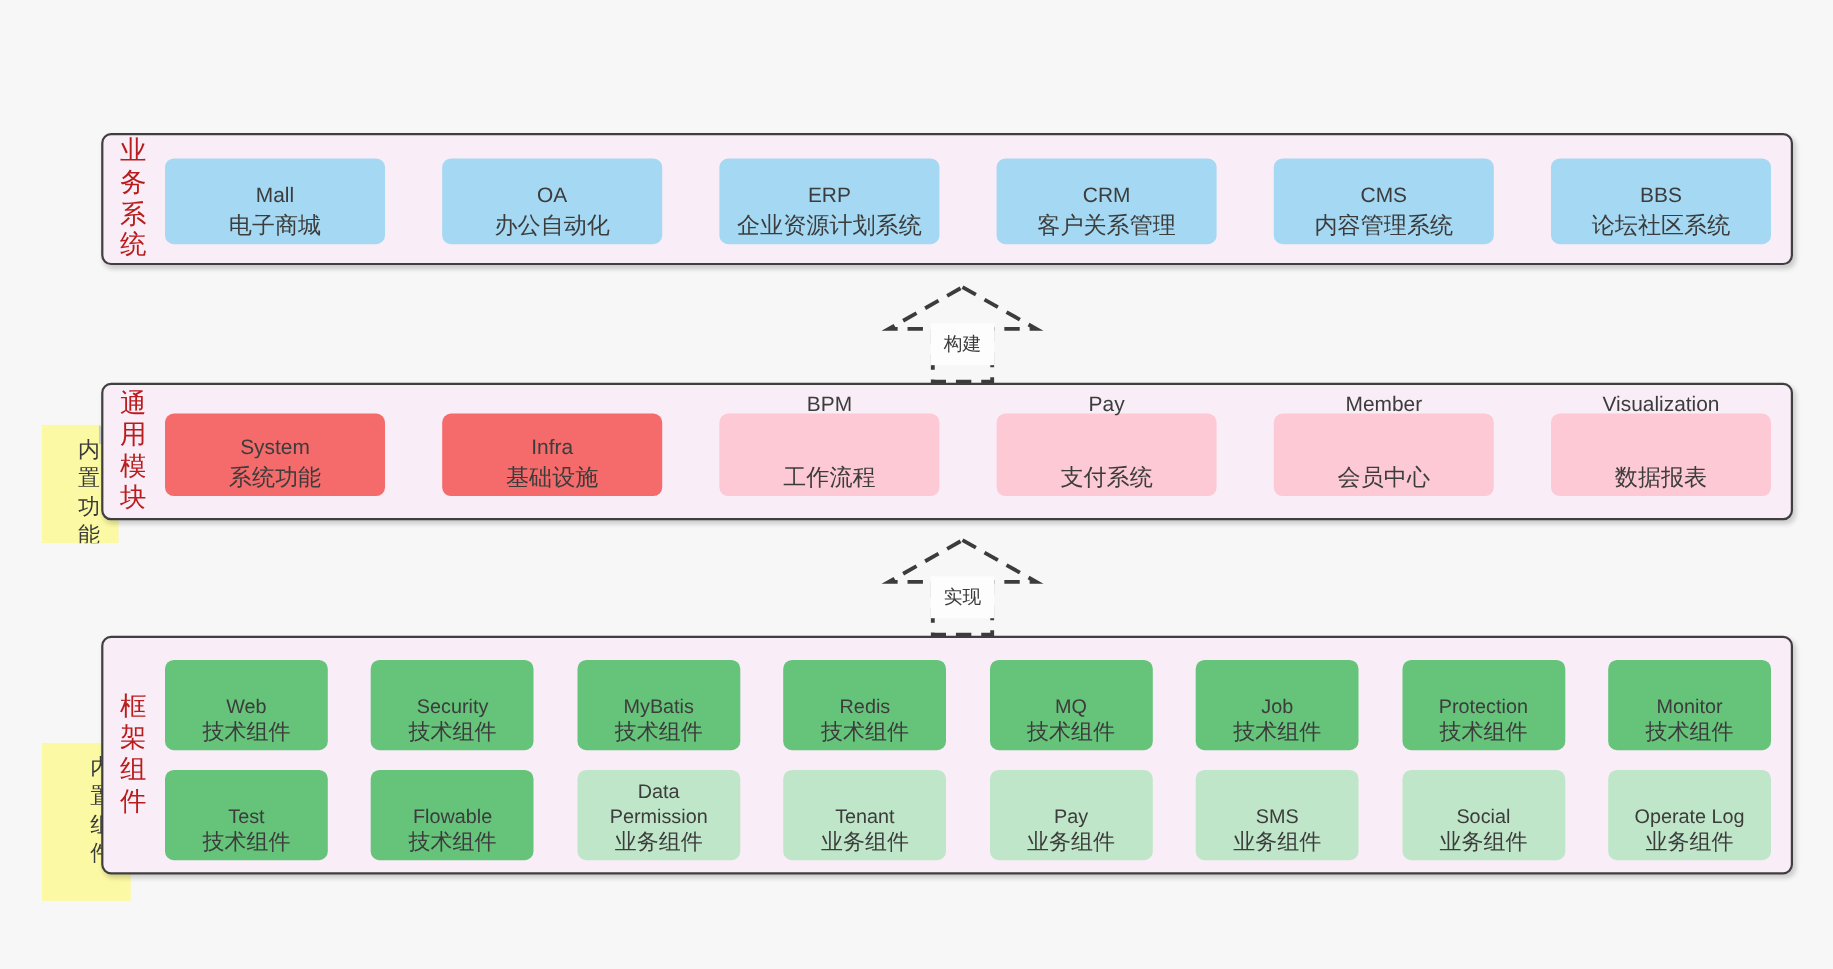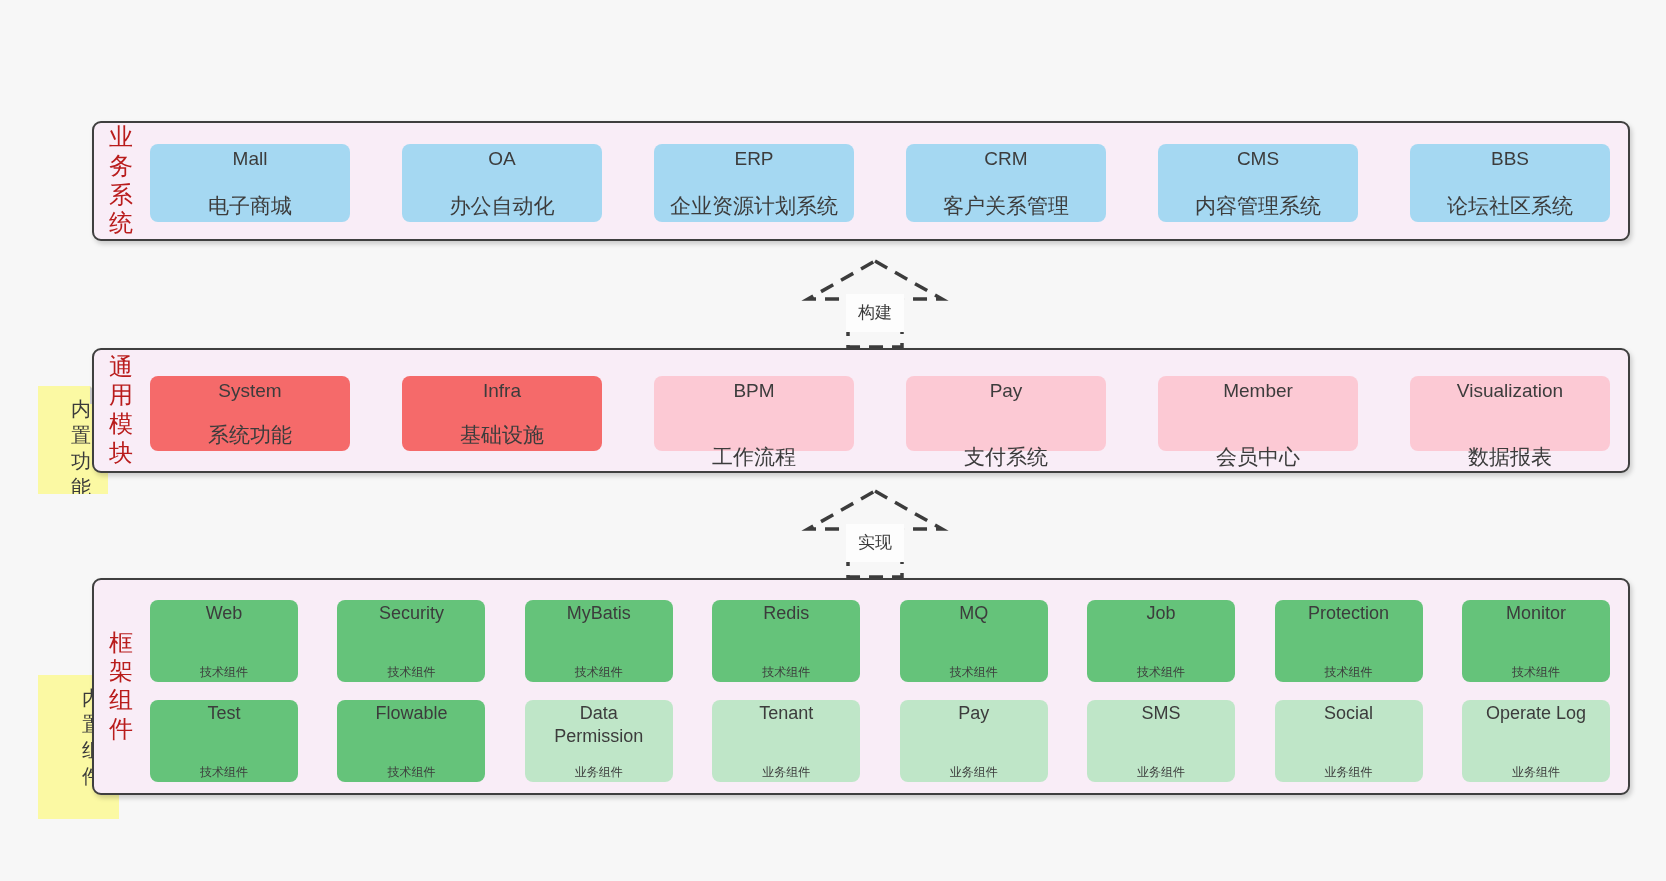--- a/index.html
+++ b/index.html
@@ -24,31 +24,31 @@
     width:28px;font-size:24px;line-height:1.2;text-align:center;
     word-break:break-all;color:#b91c1c;
   }
   .row{position:absolute;left:56px;right:18px;display:flex;justify-content:space-between;}
   .band1 .row{top:21px;}
   .band2 .row{top:26px;}
   .band3 .row1{top:20px;}
   .band3 .row2{top:120px;}
   .box{
     border-radius:8px;box-sizing:border-box;padding:2px 8px;
-    display:flex;flex-direction:column;justify-content:space-between;align-items:center;
+    display:flex;flex-direction:column;justify-content:flex-end;align-items:center;
     text-align:center;
   }
   .band1 .box,.band2 .box{width:200px;}
   .band1 .box{height:78px;}
   .band2 .box{height:75px;}
   .band3 .box{width:148px;height:82px;padding:2px 8px;}
   .box .en{font-size:19px;line-height:1.35;}
   .box .zh{font-size:21px;line-height:1.35;}
   .band3 .box .en{font-size:18px;line-height:1.28;}
-  .band3 .box .zh{font-size:12px;line-height:1.28;}
+  .band3 .box .zh{font-size:20px;line-height:1.28;}
   .blue{background:var(--box-blue,#a5d8f2);}
   .red{background:var(--box-red,#f56a6a);}
   .pink{background:var(--box-pink,#fcc9d4);gap:39px;}
   .green{background:var(--box-green,#65c37a);}
   .lightgreen{background:var(--box-light-green,#bfe6c8);}
   .arrow{position:absolute;width:170px;height:92px;}
   .arrow1{left:790px;top:257px;}
   .arrow2{left:790px;top:487px;}
   .arrow polygon{fill:none;stroke:#3c3c3c;stroke-width:3.5;stroke-dasharray:14 9;}
   .arrow rect{fill:#fdfdfd;}

